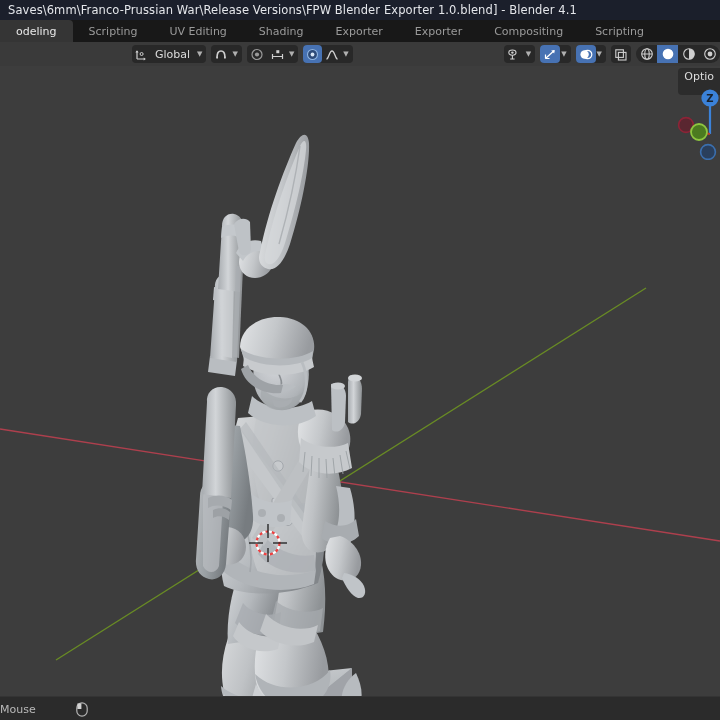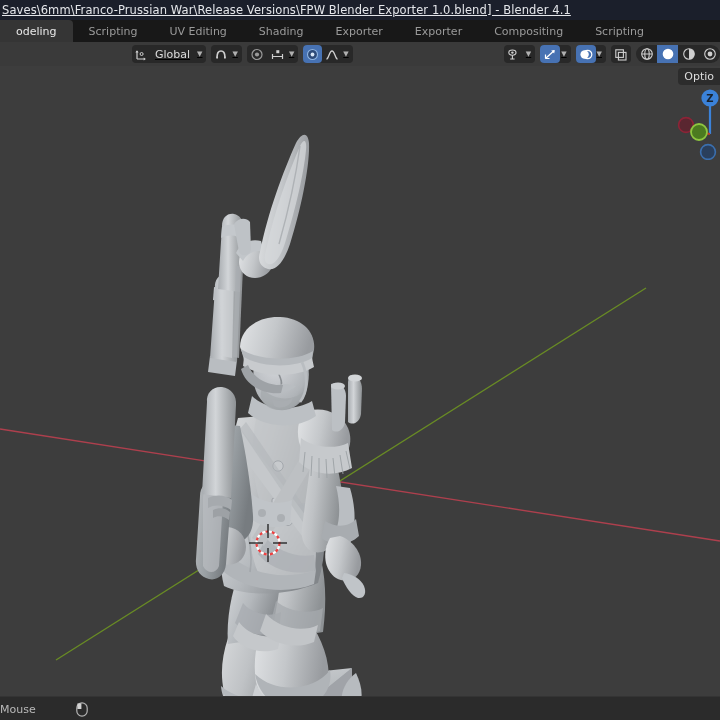--- a/index.html
+++ b/index.html
@@ -5,55 +5,55 @@
   html,body{margin:0;padding:0;background:#1d1d1d;}
   body{width:720px;height:720px;overflow:hidden;
        font-family:"DejaVu Sans","Liberation Sans",sans-serif;
        -webkit-font-smoothing:antialiased;}
   #app{position:relative;width:720px;height:720px;overflow:hidden;background:#303030;}
 
   
   .titlebar{position:absolute;left:0;top:0;width:720px;height:20px;
             background:#1b1f2b;color:#e4e6ea;font-size:11.5px;
             display:flex;align-items:center;overflow:hidden;white-space:nowrap;}
-  .titlebar .txt{padding-left:2px;letter-spacing:.1px;text-decoration:underline;}
+  .titlebar .txt{padding-left:8px;letter-spacing:.1px;}
 
   
   .topbar{position:absolute;left:0;top:20px;width:720px;height:22px;
           background:#181818;display:flex;align-items:stretch;overflow:hidden;}
   .tabs{display:flex;align-items:stretch;height:22px;flex:0 0 auto;}
   .tab{display:flex;align-items:center;padding:0 16px;font-size:11px;color:#9a9a9a;
        white-space:nowrap;height:22px;box-sizing:border-box;}
   .tab.active{background:#353535;color:#e8e8e8;border-radius:0 4px 0 0;}
   .tab.plus{padding:0 9px;color:#9a9a9a;font-size:13px;}
 
   
   .vpheader{position:absolute;left:0;top:42px;width:720px;height:24px;
-            background:#3a3a3a;display:flex;align-items:center;overflow:hidden;text-decoration:underline;}
+            background:#3a3a3a;display:flex;align-items:center;overflow:hidden;}
   .hgroup{display:flex;align-items:center;height:18px;background:#282828;
           border-radius:4px;margin-right:5px;}
   .hbtn{display:flex;align-items:center;justify-content:center;height:18px;
         min-width:18px;padding:0 3px;color:#d0d0d0;font-size:10px;box-sizing:border-box;}
   .hbtn.lbl{padding:0 6px 0 4px;font-size:11px;color:#dcdcdc;white-space:nowrap;}
   .hbtn.on{background:#4772b3;color:#fff;border-radius:4px;}
   .hbtn.on-dark{background:#4772b3;border-radius:4px;}
   .chev{font-size:7px;color:#b0b0b0;padding:0 4px 0 1px;}
   .shadegroup{display:flex;align-items:center;height:18px;background:#282828;
               border-radius:9px;overflow:hidden;}
   .shadebtn{width:21px;height:18px;display:flex;align-items:center;justify-content:center;}
   .shadebtn.sel{background:#4772b3;}
 
   
   .viewport{position:absolute;left:0;top:66px;width:720px;height:630px;
             background:#3d3d3d;overflow:hidden;}
   .vp-svg{position:absolute;left:0;top:0;}
 
   
   .options-pop{position:absolute;right:0;top:2px;background:#2c2c2c;color:#dcdcdc;
-               font-size:11px;height:17px;line-height:17px;padding:0 6px;
+               font-size:11px;height:27px;line-height:17px;padding:0 6px;
                border-radius:4px 0 0 4px;white-space:nowrap;}
 
   
   .gizmo{position:absolute;right:0px;top:22px;width:46px;height:72px;}
 
   
   .statusbar{position:absolute;left:0;top:696px;width:720px;height:24px;
              background:#2b2b2b;display:flex;align-items:center;overflow:hidden;
              border-top:1px solid #343434;}
   .status-item{display:flex;align-items:center;font-size:11px;color:#b8b8b8;

